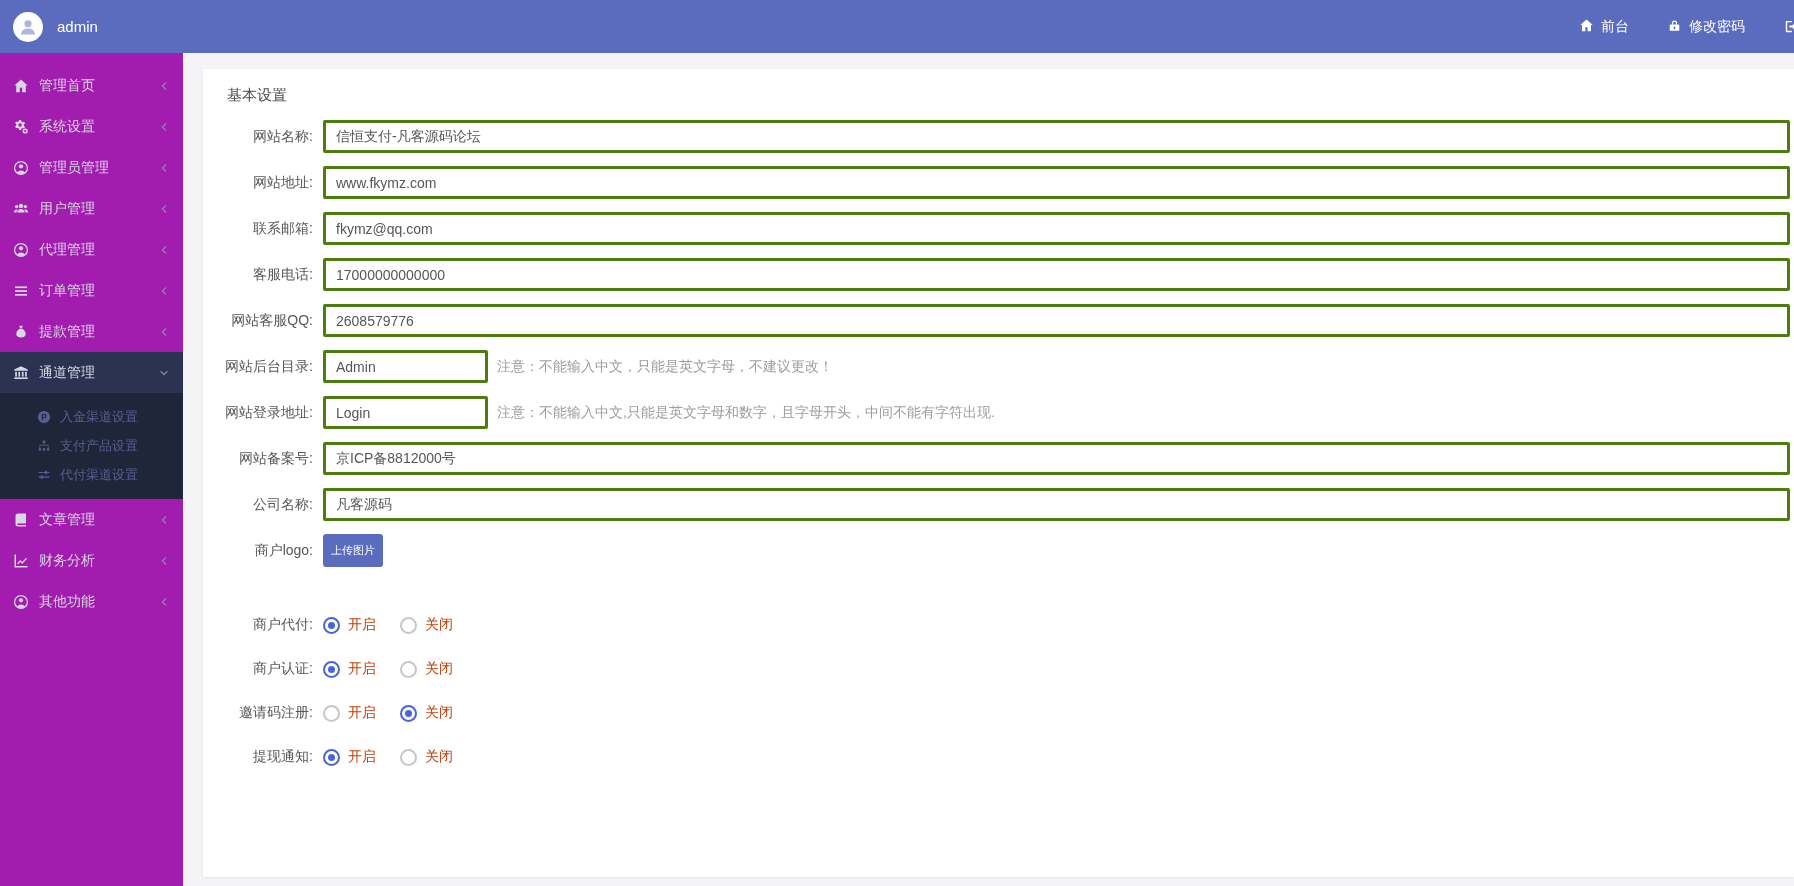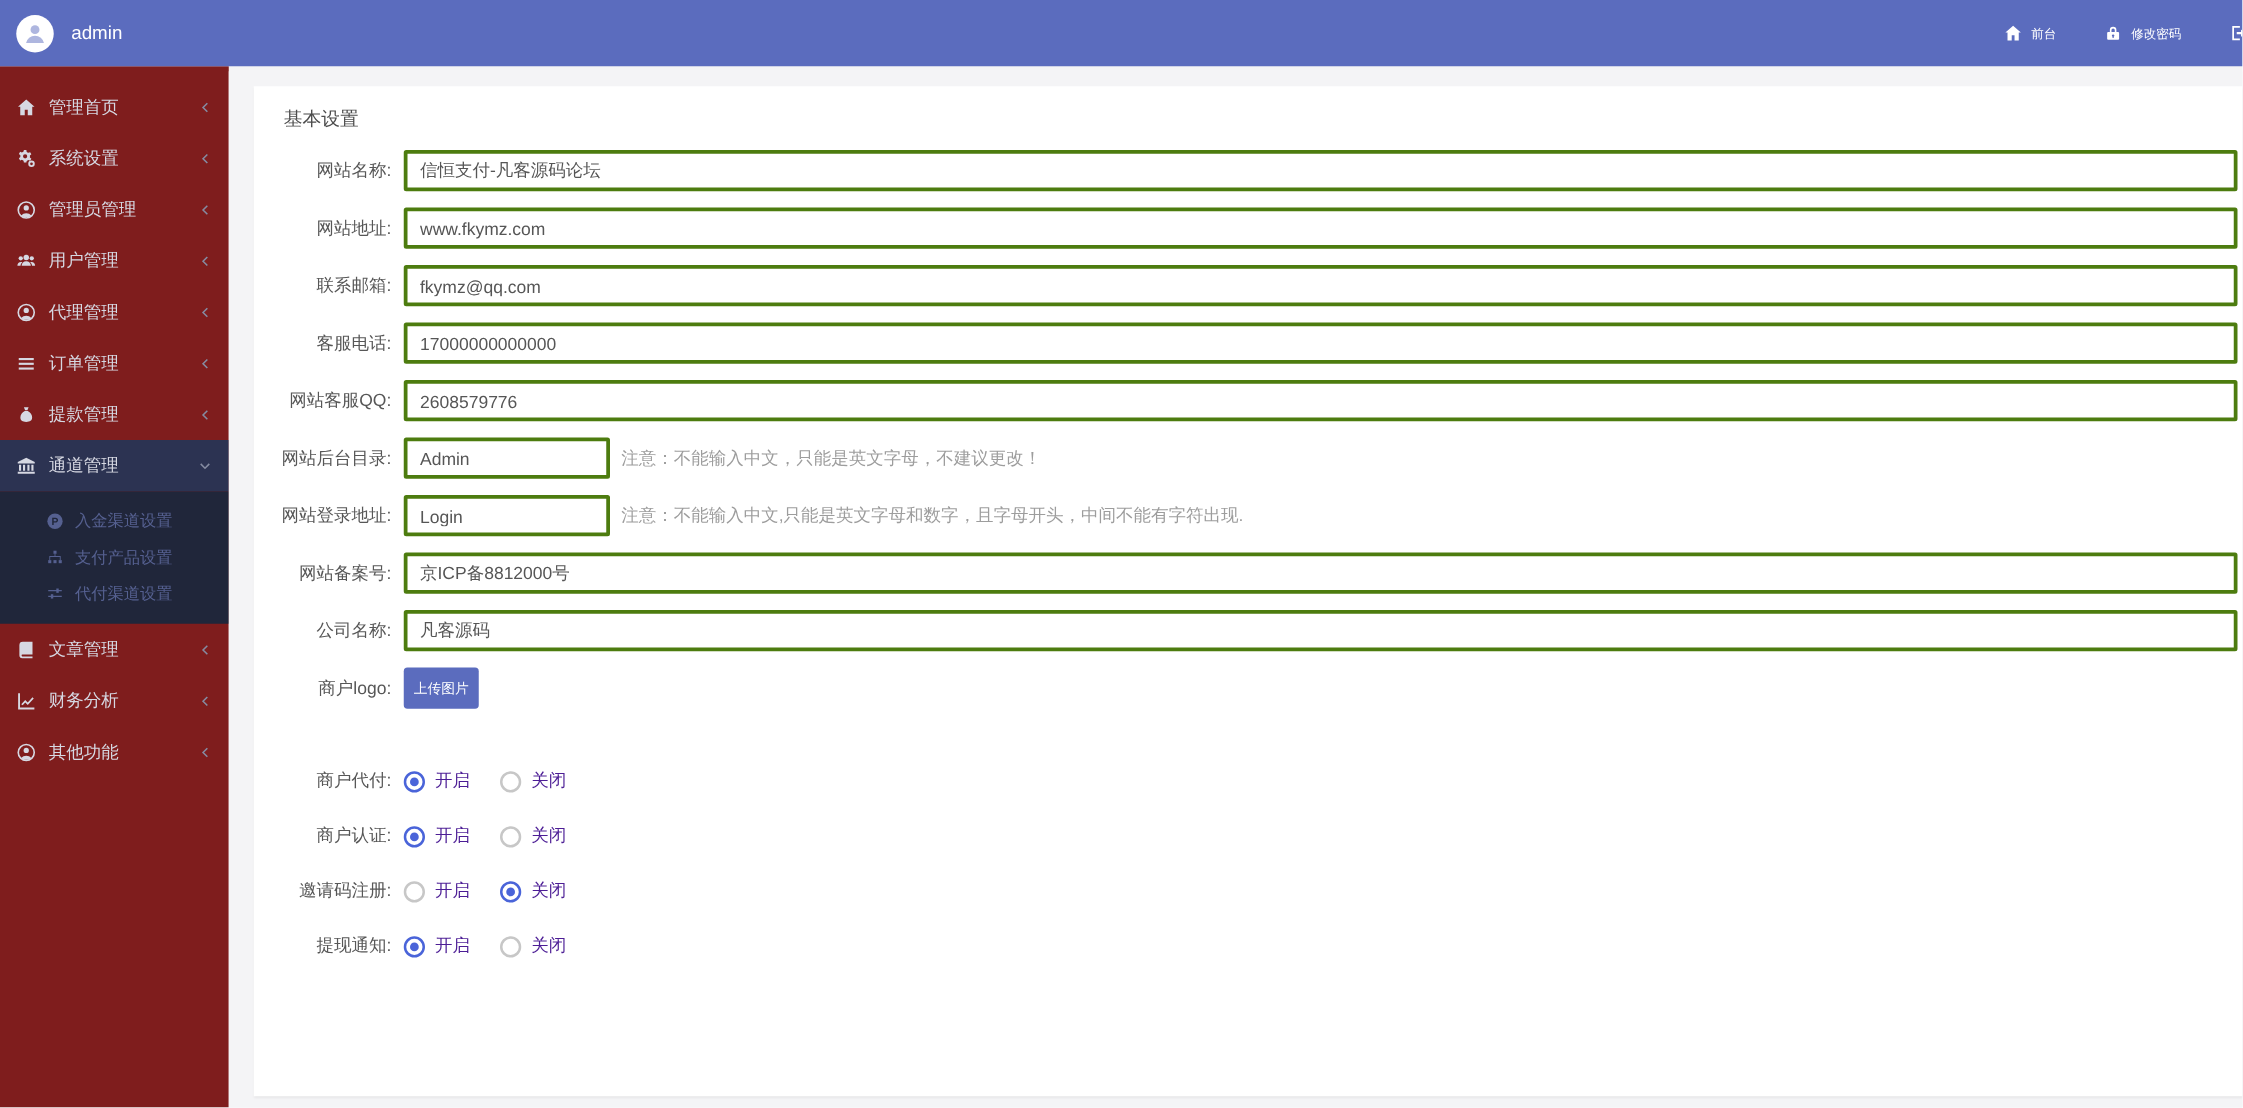--- a/index.html
+++ b/index.html
@@ -5,26 +5,26 @@
   * { margin:0; padding:0; box-sizing:border-box; }
   html,body { width:1794px; height:886px; overflow:hidden; }
   body { font-family:"Liberation Sans","DejaVu Sans",sans-serif; background:#f4f4f6; position:relative; }
 
   
   .topbar { position:absolute; top:0; left:0; width:1794px; height:53px; background:#5b6cbe; display:flex; align-items:center; z-index:10; overflow:hidden; }
   .avatar { width:30px; height:30px; border-radius:50%; background:#ffffff; margin-left:13px; display:flex; align-items:center; justify-content:center; flex:0 0 auto; }
   .avatar svg { width:22px; height:22px; color:#aeb6df; }
   .topbar .username { color:#ffffff; font-size:15px; margin-left:14px; }
   .topbar-right { margin-left:auto; display:flex; align-items:center; gap:38px; padding-right:4px; }
-  .top-link { display:flex; align-items:flex-end; gap:7px; color:#ffffff; font-size:10px; cursor:pointer; }
+  .top-link { display:flex; align-items:flex-start; gap:7px; color:#ffffff; font-size:14px; cursor:pointer; }
   .top-link svg { width:15px; height:15px; color:#ffffff; }
   .top-link.cut { margin-right:-8px; }
 
   
-  .sidebar { position:absolute; top:53px; left:0; width:183px; height:833px; background:#7f1d1d; padding-top:12px; }
+  .sidebar { position:absolute; top:53px; left:0; width:183px; height:833px; background:#a21caf; padding-top:12px; }
   .nav-item { height:41px; display:flex; align-items:center; padding:0 14px 0 12px; color:#d6d8e2; font-size:14px; cursor:pointer; position:relative; }
   .nav-item .nav-ic { width:17px; height:17px; display:flex; align-items:center; justify-content:center; flex:0 0 auto; }
   .nav-item .nav-ic svg { width:16px; height:16px; }
   .nav-item .nav-label { margin-left:10px; flex:1; }
   .nav-item .nav-chev { width:10px; height:10px; color:#858ba1; display:flex; }
   .nav-item .nav-chev svg { width:10px; height:10px; }
   .nav-item.active { background:#2c3352;justify-content:space-between; }
   .submenu { background:#20263a; padding:9px 0 10px 0; }
   .sub-item { height:29px; display:flex; align-items:center; padding-left:36px; color:#556090; font-size:13px; cursor:pointer; }
   .sub-item .sub-ic { width:15px; height:15px; display:flex; align-items:center; justify-content:center; }
@@ -43,21 +43,21 @@
   .finput.small { width:165px; margin-left:10px; }
   .fnote { margin-left:9px; font-size:14px; color:#9d9d9d; }
   .upload-btn { margin-left:10px; width:60px; height:33px; background:#5b6cbe; color:#ffffff; font-size:11px; border:none; border-radius:3px; cursor:pointer; font-family:"Liberation Sans","DejaVu Sans",sans-serif; }
 
   .radio-block { margin-top:48px; }
   .radio-row { margin-bottom:24px; height:20px; }
   .rgroup { display:flex; align-items:center; margin-left:10px; }
   .radio { width:17px; height:17px; border:2px solid #c7c7c7; border-radius:50%; position:relative; background:#fff; cursor:pointer; flex:0 0 auto; }
   .radio.checked { border-color:#4a64d9; }
   .radio.checked::after { content:''; position:absolute; left:3px; top:3px; width:7px; height:7px; border-radius:50%; background:#4a64d9; }
-  .rlabel { margin-left:8px; font-size:14px; color:#4c1d95; }
+  .rlabel { margin-left:8px; font-size:14px; color:#c2410c; }
   .rlabel.first { margin-right:24px; }
 </style>
 </head>
 <body>
 
 <div class="topbar">
   <div class="avatar">
     <svg viewBox="0 0 16 16">
         <circle cx="8" cy="5.6" r="2.6" fill="currentColor"></circle>
         <path d="M2.8 13.4a5.3 5.3 0 0 1 10.4 0z" fill="currentColor"></path>

